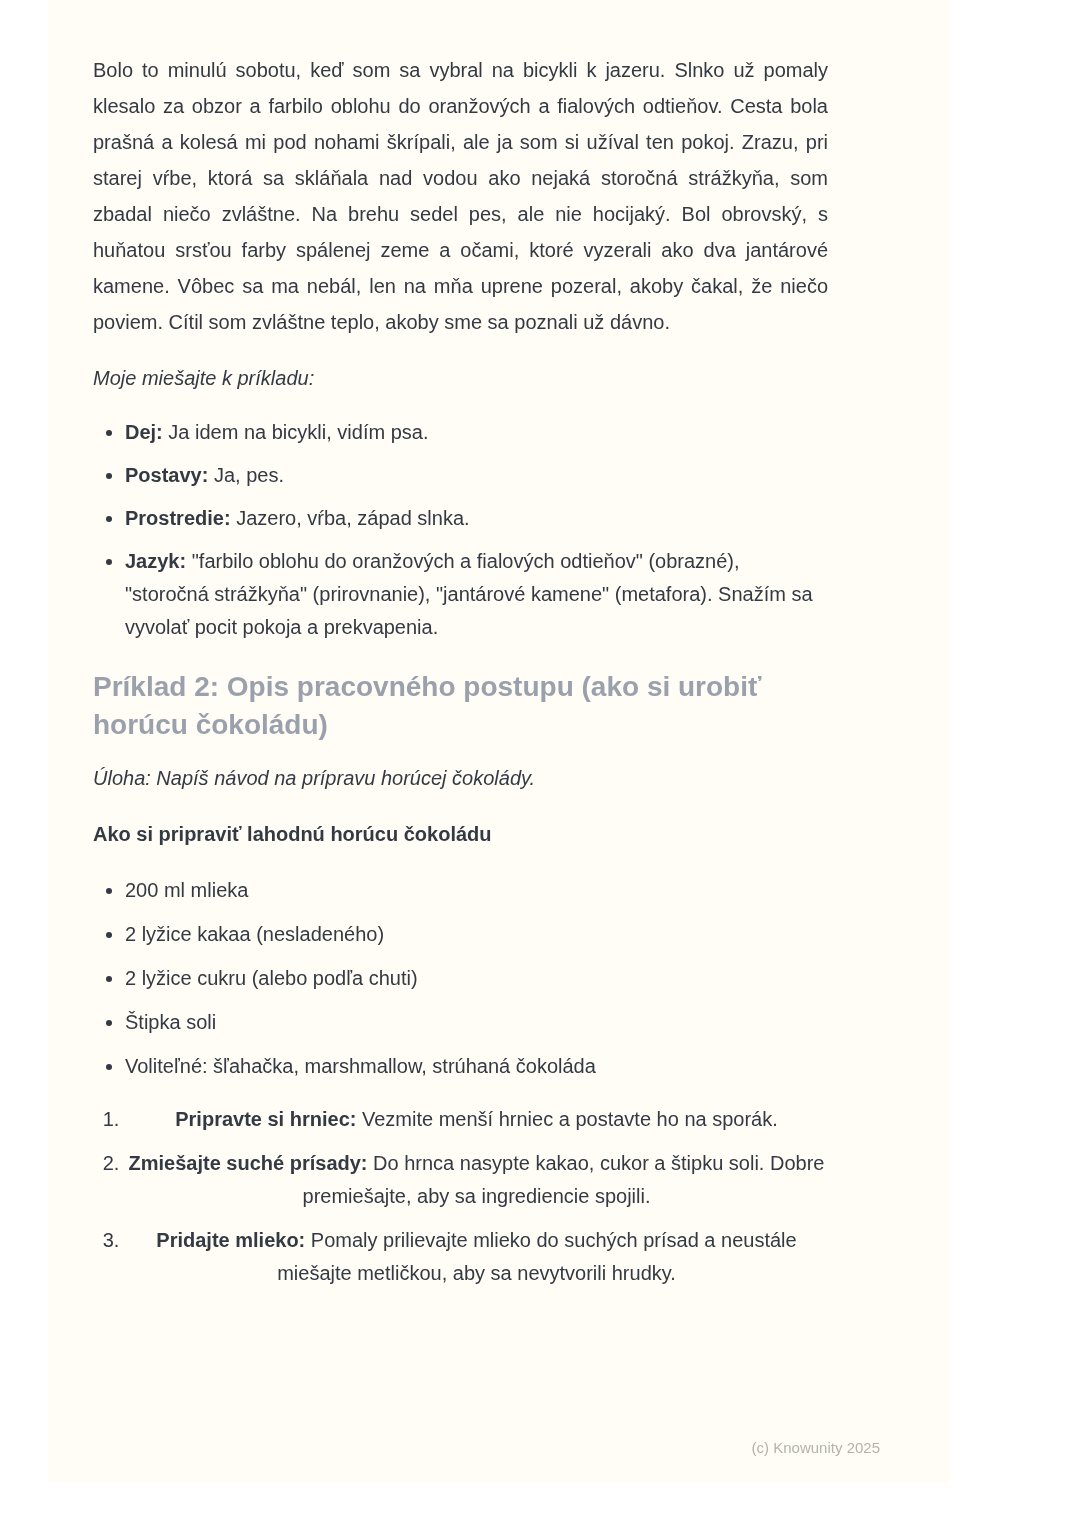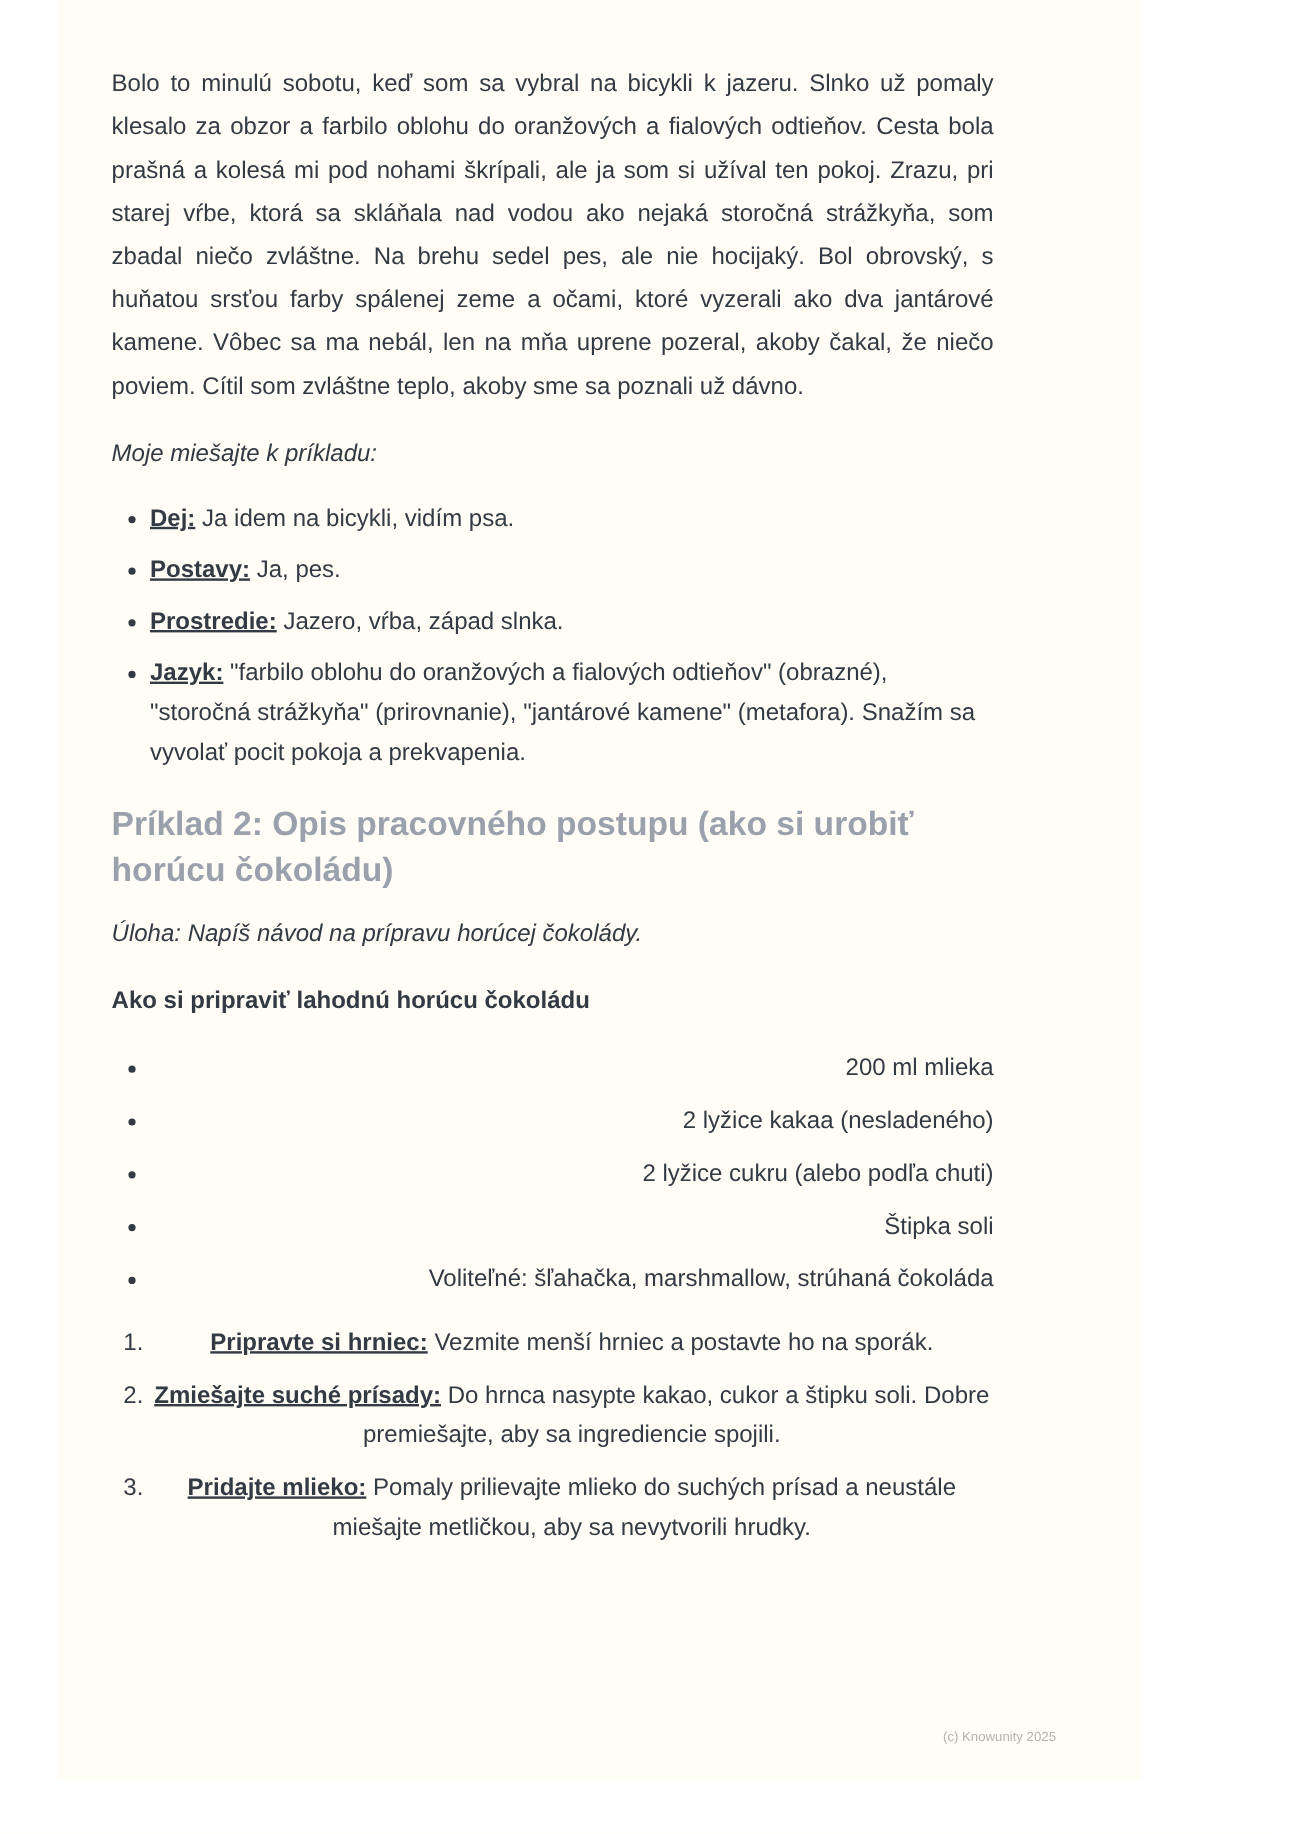--- a/index.html
+++ b/index.html
@@ -44,21 +44,21 @@
   }
   ul.notes-list {
     margin: 20px 0 0 0;
     padding: 0 0 0 32px;
     list-style: disc outside;
   }
   ul.notes-list > li {
     line-height: 33px;
     margin-bottom: 10px;
   }
-  .term { font-weight: 700; text-decoration: underline; }
+  .term { font-weight: 700; }
   h2.section-heading {
     margin: 24px 0 0 0;
     font-size: 28px;
     line-height: 38px;
     font-weight: 700;
     color: #9aa1ac;
     letter-spacing: 0;
   }
   .task-line {
     margin: 16px 0 0 0;
@@ -71,21 +71,20 @@
     font-weight: 700;
   }
   .plain-label {
     margin: 22px 0 0 0;
     line-height: 36px;
   }
   ul.ingredients-list {
     margin: 22px 0 0 0;
     padding: 0 0 0 32px;
     list-style: disc outside;
-    text-align: right;
   }
   ul.ingredients-list > li {
     line-height: 33px;
     margin-bottom: 11px;
   }
   .steps-label {
     margin: 10px 0 0 0;
     line-height: 36px;
   }
   ol.steps-list {
@@ -105,21 +104,21 @@
     width: 54px;
     height: 1429px;
     background: #f2f2ee;
     border-left: 3px solid #c7c7c4;
     border-top: 2px solid #dcdcd8;
   }
   .page-footer {
     position: absolute;
     top: 1437px;
     right: 70px;
-    font-size: 11px;
+    font-size: 15px;
     line-height: 22px;
     color: #b3b3ae;
     z-index: 5;
   }
 </style>
 </head>
 <body>
 
 <div class="canvas">
 

